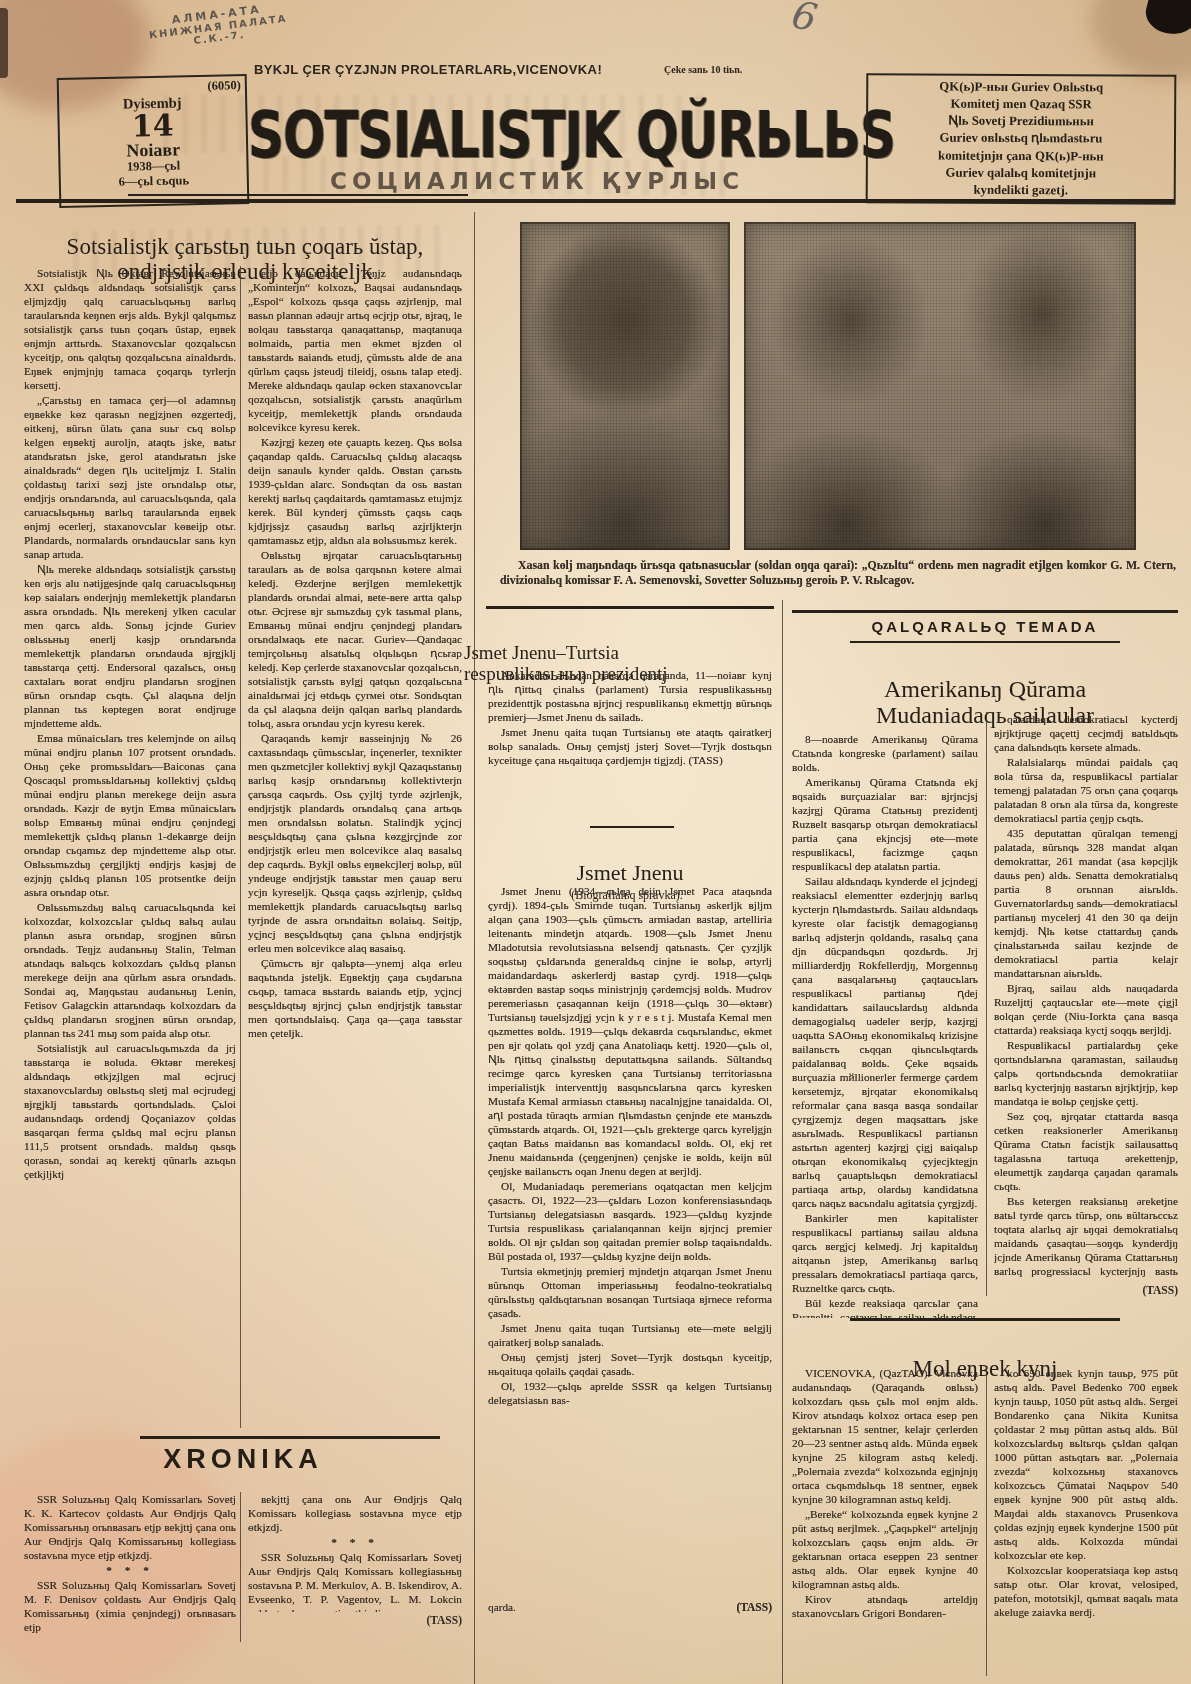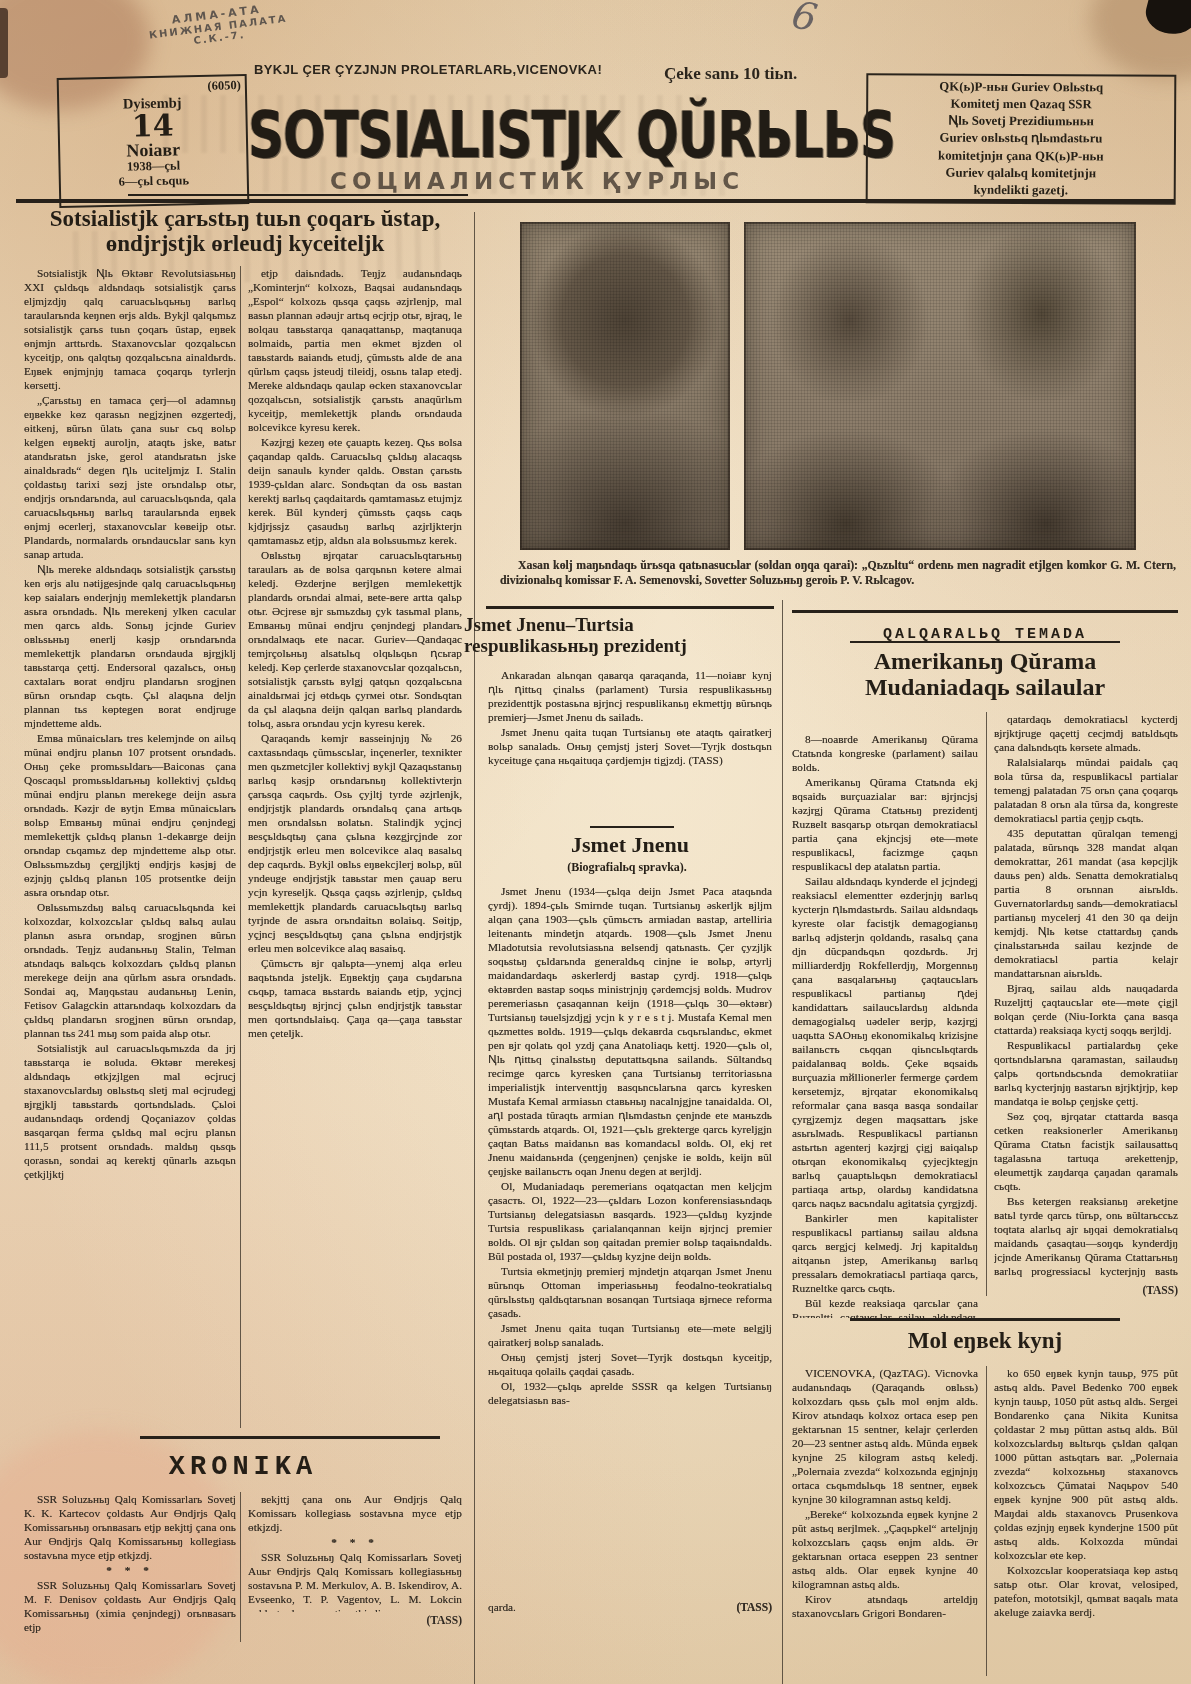--- a/index.html
+++ b/index.html
@@ -12,22 +12,22 @@
       radial-gradient(ellipse at 55% 45%, rgba(252,243,222,.55), transparent 75%),
       linear-gradient(180deg,#e0c9a6 0%, #ecdabd 28%, #ead7b8 66%, #dfc7a3 100%);
     font-family:"Liberation Serif", serif; color:#2e2822;}
   .abs{position:absolute;}
   .bodytext{font-size:11.3px;line-height:1.24;text-align:justify;color:#332c24;
     text-shadow:0 0 .5px rgba(46,36,26,.55);overflow:hidden;}
   .col p{margin:0 0 1px 0;text-indent:13px;}
   .col p.stars{text-align:center;text-indent:0;font-weight:bold;letter-spacing:5px;}
   .hrule{background:#27211a;}
   .vrule{width:1px;background:#40372c;opacity:.8;}
-  .serifhead{font-family:"Liberation Serif", serif;font-weight:bold;color:#241e16;}
-  .sanshead{font-family:Liberation Mono, monospace;font-weight:bold;color:#241e16;margin-top:8px;}
+  .serifhead{font-family:"Liberation Serif", serif;font-weight:normal;color:#241e16;margin-top:28px;}
+  .sanshead{font-family:Liberation Sans, sans-serif;font-weight:bold;color:#241e16;}
   .tass{font-weight:bold;text-align:right;font-size:11.5px;}
   
   #nameplate{font-family:"DejaVu Sans", sans-serif;font-weight:900;font-size:50px;
     letter-spacing:-1px;color:#211c15;transform:scale(1.0,1.28);transform-origin:left top;
     text-shadow:1px 1px 0 rgba(33,28,21,.6), -1px 0 0 rgba(33,28,21,.4);white-space:nowrap;}
   #nameplate-cyr{font-family:"DejaVu Sans", sans-serif;font-weight:bold;font-size:23px;
     letter-spacing:5px;color:#4d4237;opacity:.85;white-space:nowrap;}
   #dateline-box{border:2px solid #2a241c;transform:rotate(-1.2deg);text-align:center;
     font-family:"Liberation Serif", serif;color:#241e16;}
   #pub-box{border:2px solid #2a241c;transform:rotate(.3deg);text-align:center;}
@@ -58,21 +58,21 @@
 
   <div class="abs" style="left:118px;top:8px;width:200px;transform:rotate(-7deg);text-align:center;color:#4a4542;opacity:.85;font-family:'DejaVu Sans',sans-serif;font-weight:bold;">
     <div style="font-size:11px;letter-spacing:3px;">АЛМА-АТА</div>
     <div style="font-size:10px;letter-spacing:2px;">КНИЖНАЯ ПАЛАТА</div>
     <div style="font-size:10px;letter-spacing:2px;">С.К.-7.</div>
   </div>
 
   <div class="abs" style="left:792px;top:-4px;width:40px;height:46px;font-family:'DejaVu Serif',serif;font-style:italic;font-size:38px;color:#42424e;opacity:.75;transform:rotate(12deg);">6</div>
 
   <div class="abs" style="left:254px;top:62px;width:430px;font-family:'Liberation Sans',sans-serif;font-weight:bold;font-size:13px;color:#2b251d;letter-spacing:.4px;">BYKJL ÇER ÇYZJNJN  PROLETARLARЬ,VICENOVKA!</div>
-  <div class="abs" style="left:664px;top:64px;width:170px;font-weight:bold;font-size:17px;color:#2b251d;">Çeke sanь 10 tiьn.</div>
+  <div class="abs" style="left:664px;top:64px;width:170px;font-weight:bold;font-size:10px;color:#2b251d;">Çeke sanь 10 tiьn.</div>
 
   <div id="dateline-box" class="abs" style="left:58px;top:76px;width:178px;height:122px;padding:2px 4px;">
     <div style="text-align:right;font-weight:bold;font-size:12.5px;">(6050)</div>
     <div style="font-weight:bold;font-size:14.5px;">Dyisembj</div>
     <div style="font-weight:bold;font-size:30px;line-height:.95;font-family:'DejaVu Serif',serif;">14</div>
     <div style="font-weight:bold;font-size:18px;line-height:1.05;">Noiaвr</div>
     <div style="font-weight:bold;font-size:12.5px;">1938—çьl</div>
     <div style="font-weight:bold;font-size:12.5px;">6—çьl сьquь</div>
   </div>
   <div class="abs hrule" style="left:128px;top:194px;width:340px;height:2px;"></div>

